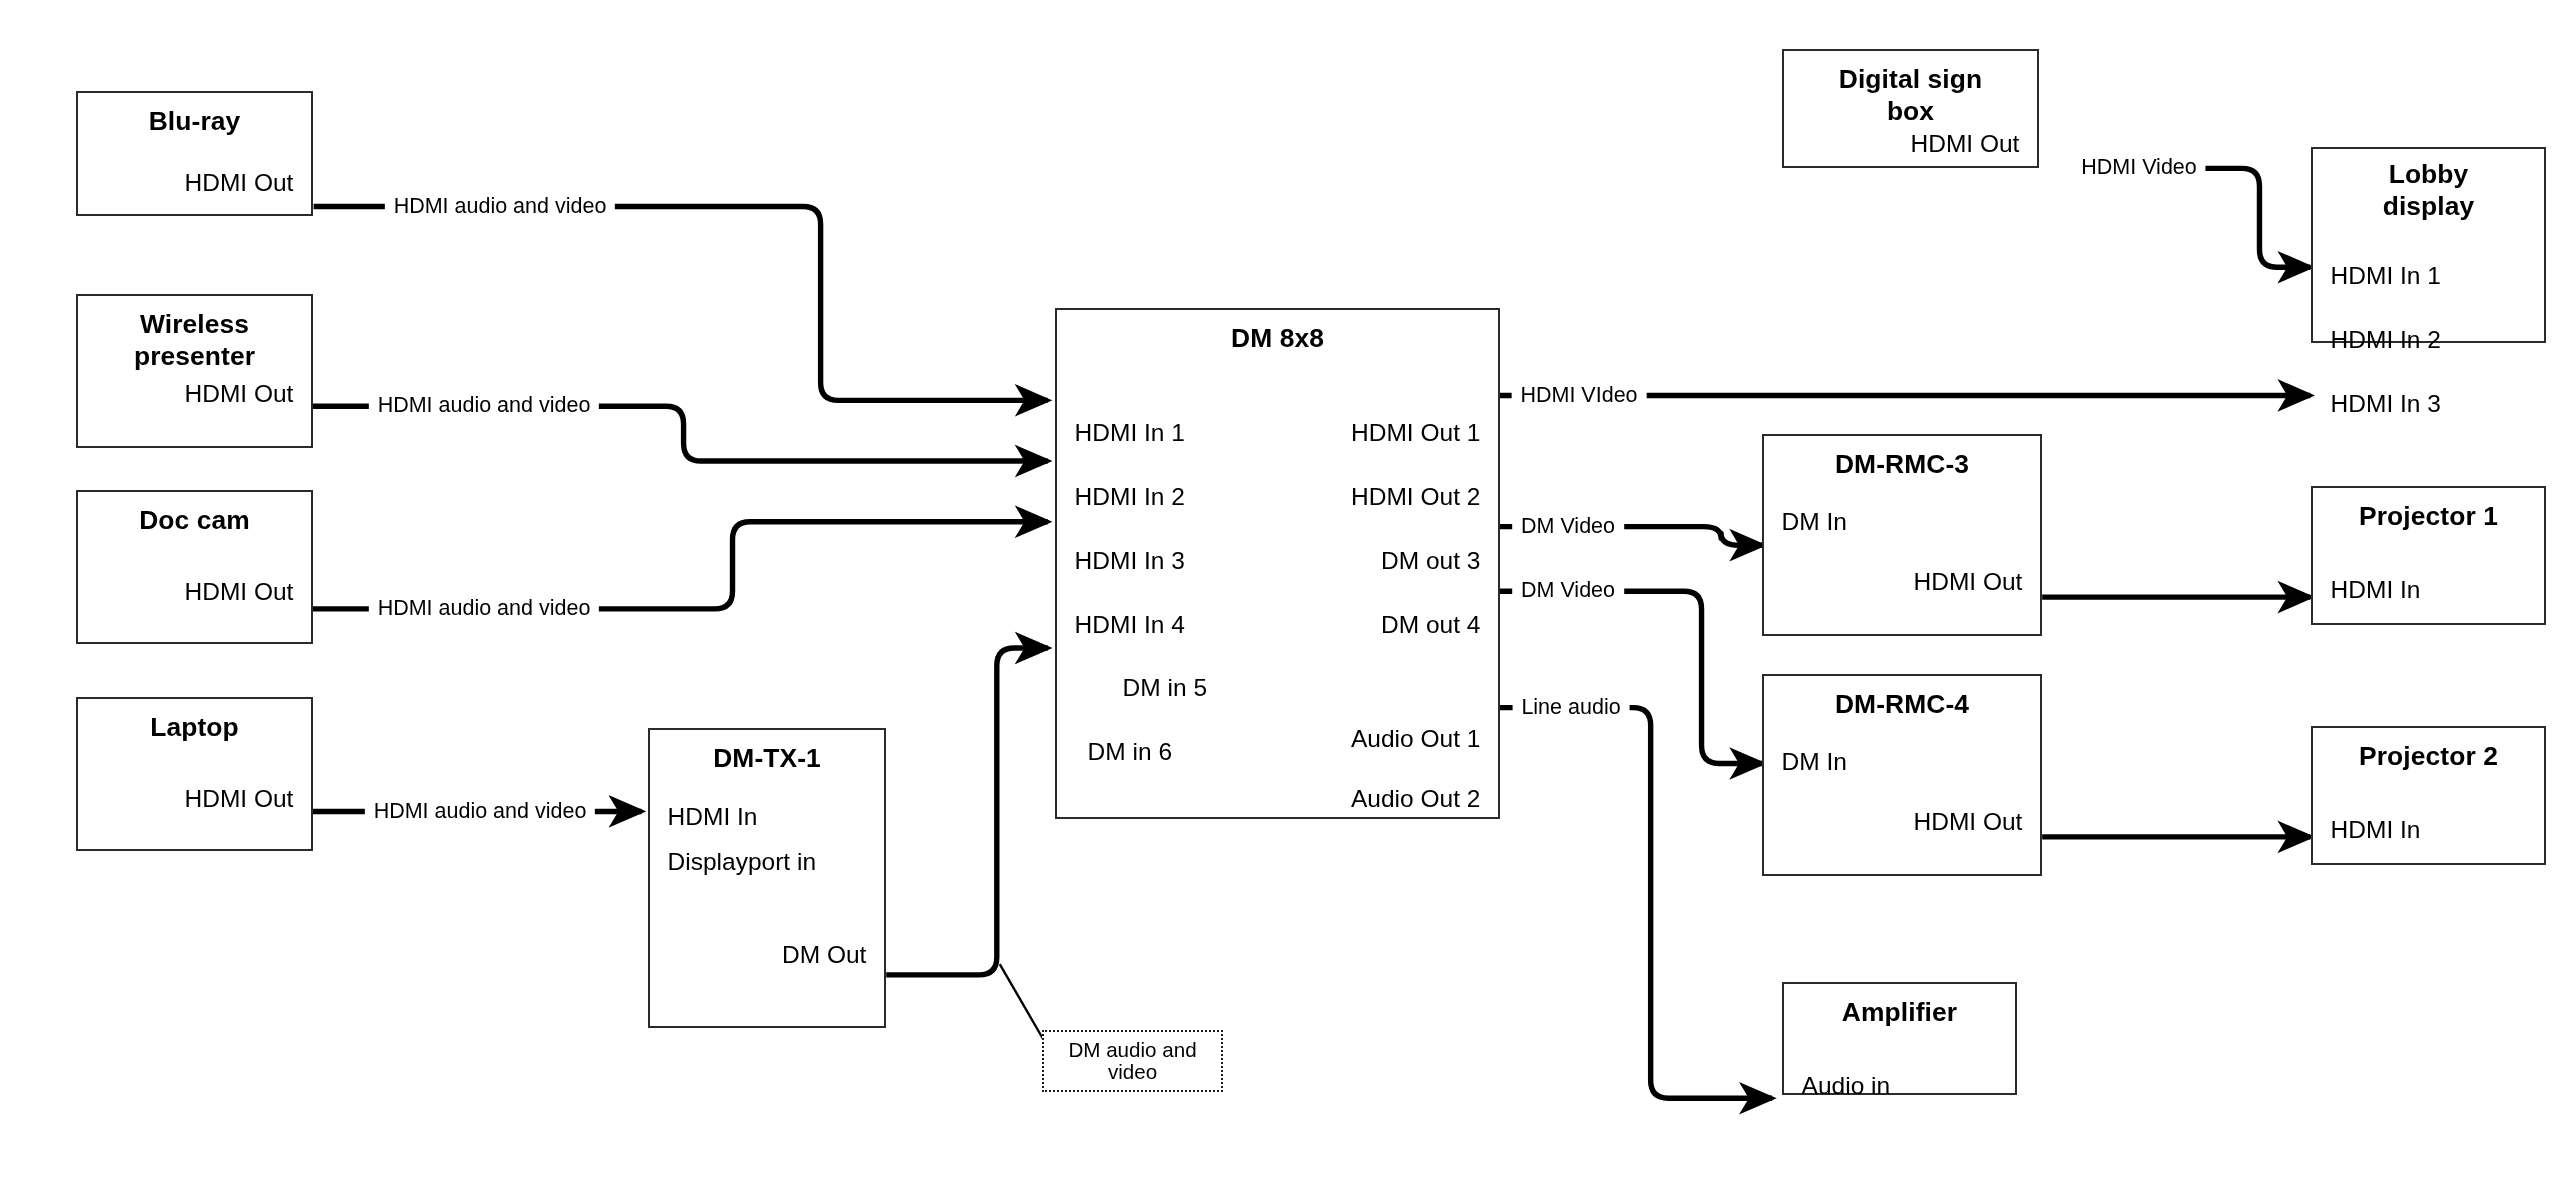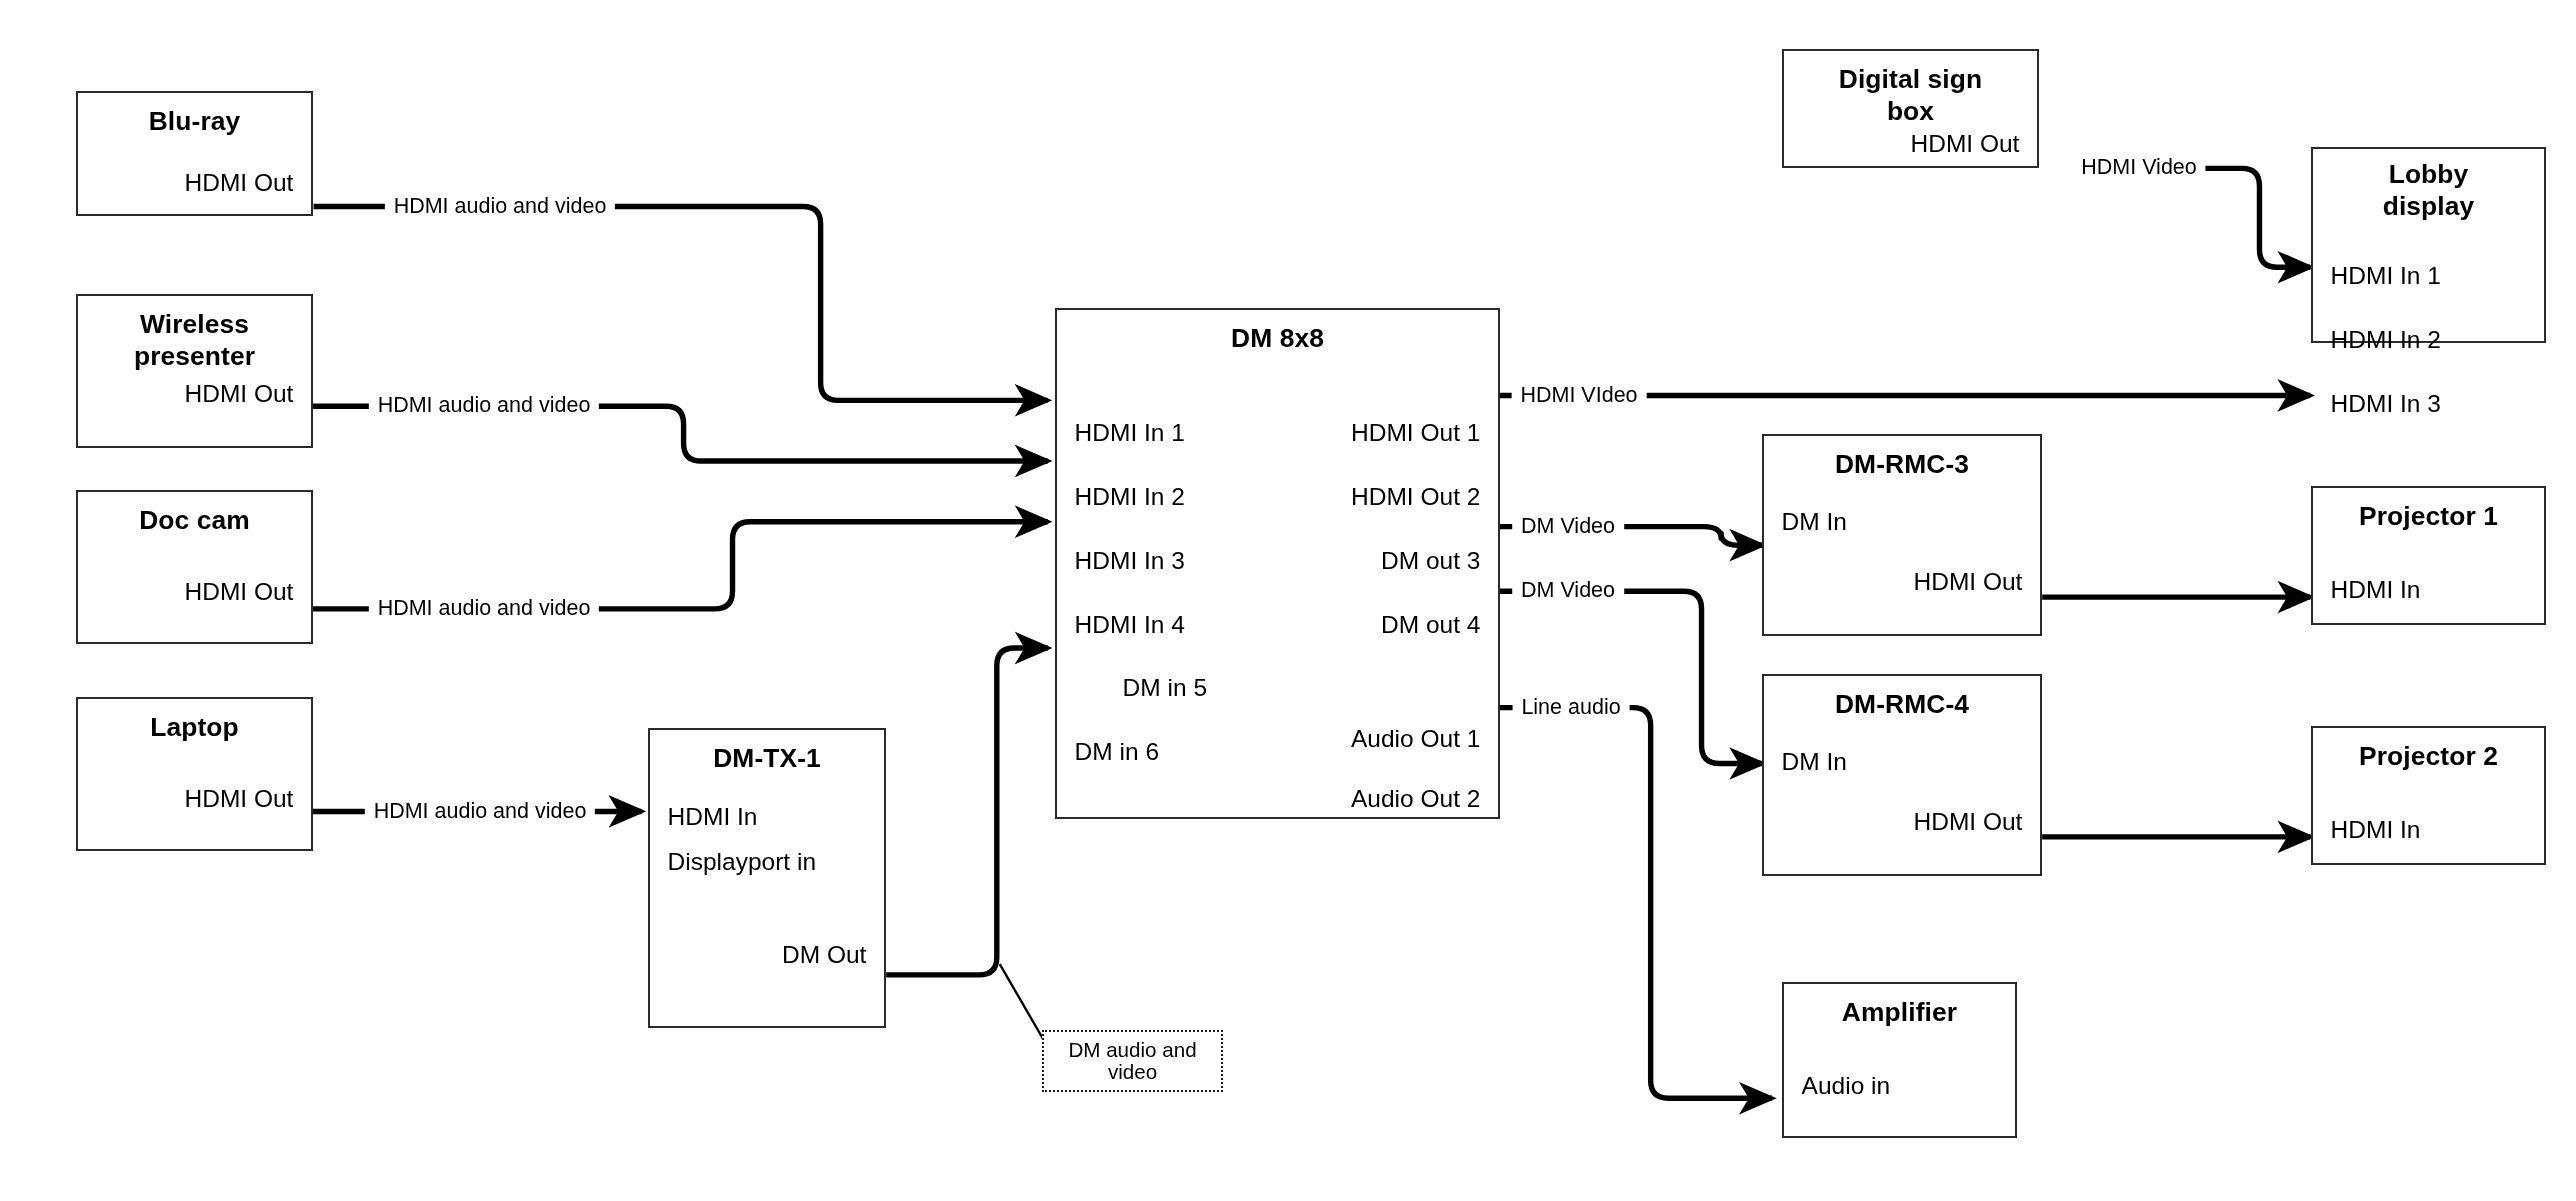--- a/index.html
+++ b/index.html
@@ -103,21 +103,21 @@
   </div>
 
   <div class="node" style="left:1055px;top:308px;width:445px;height:511px;">
     <div class="title">DM 8x8</div>
     <div style="position:relative;height:450px;">
       <div class="port left" style="position:absolute;top:64px;left:0;">HDMI In 1</div>
       <div class="port left" style="position:absolute;top:128px;left:0;">HDMI In 2</div>
       <div class="port left" style="position:absolute;top:192px;left:0;">HDMI In 3</div>
       <div class="port left" style="position:absolute;top:256px;left:0;">HDMI In 4</div>
       <div class="port left" style="position:absolute;top:319px;left:0;margin-left:48px;">DM in 5</div>
-      <div class="port left" style="position:absolute;top:383px;left:0;">DM in 6</div>
+      <div class="port left" style="position:absolute;top:383px;left:13px;">DM in 6</div>
 
       <div class="port right" style="position:absolute;top:64px;right:0;">HDMI Out 1</div>
       <div class="port right" style="position:absolute;top:128px;right:0;">HDMI Out 2</div>
       <div class="port right" style="position:absolute;top:192px;right:0;">DM out 3</div>
       <div class="port right" style="position:absolute;top:256px;right:0;">DM out 4</div>
       <div class="port right" style="position:absolute;top:370px;right:0;">Audio Out 1</div>
       <div class="port right" style="position:absolute;top:430px;right:0;">Audio Out 2</div>
     </div>
   </div>
 
@@ -160,21 +160,21 @@
     </div>
   </div>
 
   <div class="node" style="left:2311px;top:726px;width:235px;height:139px;">
     <div class="title">Projector 2</div>
     <div class="ports">
       <div class="port left" style="margin-top:43px;">HDMI In</div>
     </div>
   </div>
 
-  <div class="node" style="left:1782px;top:982px;width:235px;height:156px;">
+  <div class="node" style="left:1782px;top:982px;width:235px;height:113px;">
     <div class="title">Amplifier</div>
     <div class="ports">
       <div class="port left" style="margin-top:43px;">Audio in</div>
     </div>
   </div>
 
   <div class="edge-label" style="left:500px;top:207px;">HDMI audio and video</div>
   <div class="edge-label" style="left:484px;top:406px;">HDMI audio and video</div>
   <div class="edge-label" style="left:484px;top:609px;">HDMI audio and video</div>
   <div class="edge-label" style="left:480px;top:812px;">HDMI audio and video</div>

